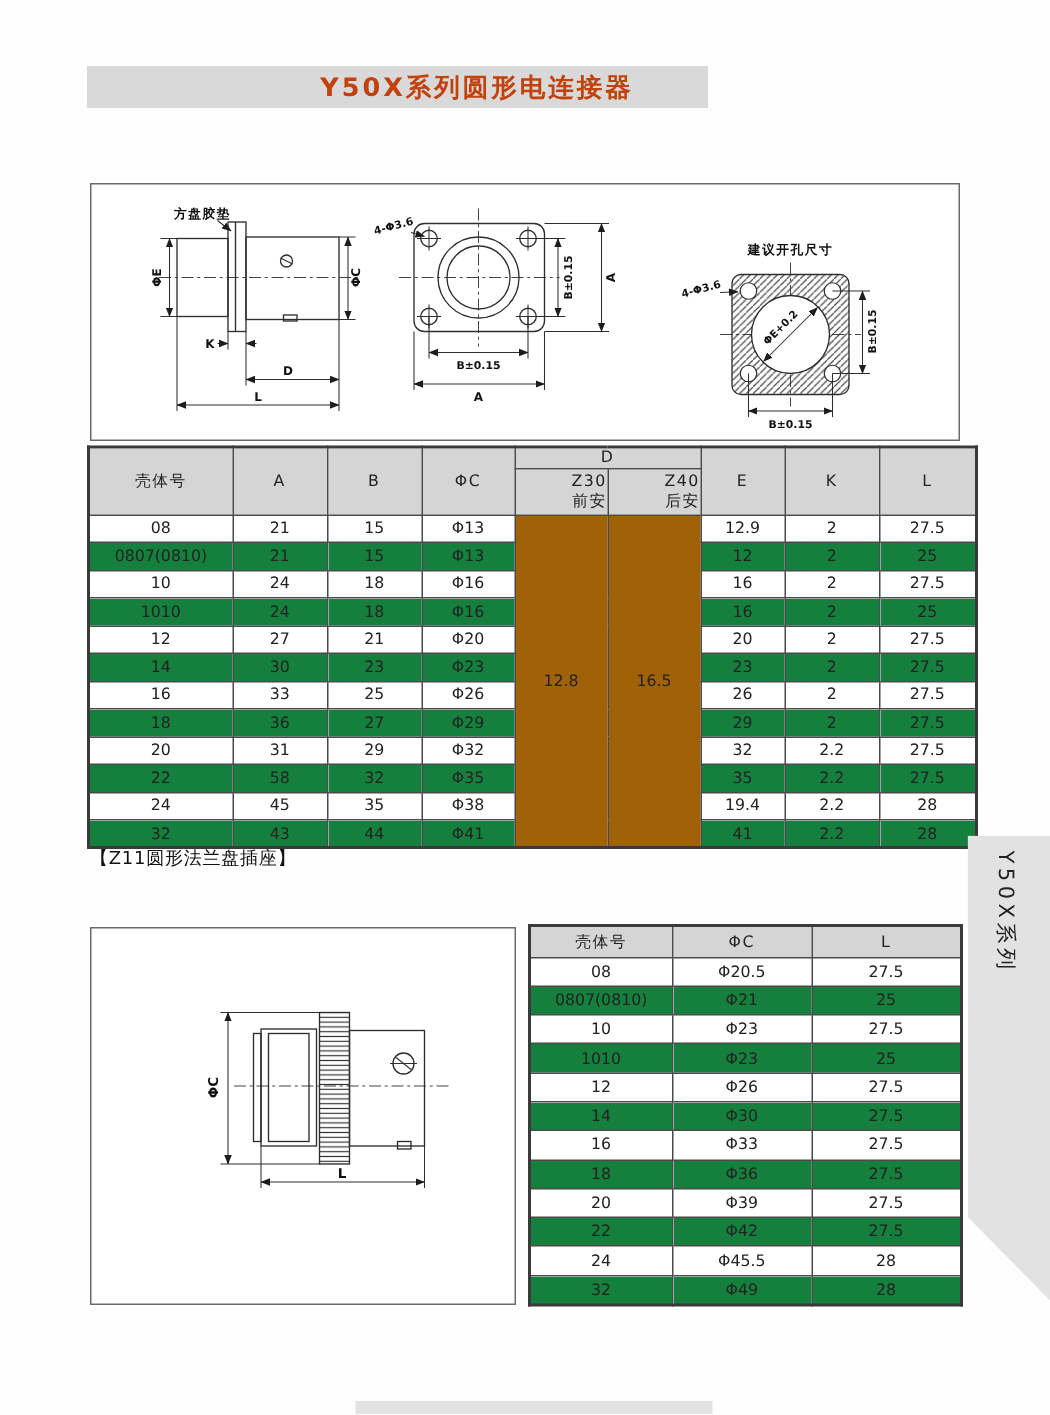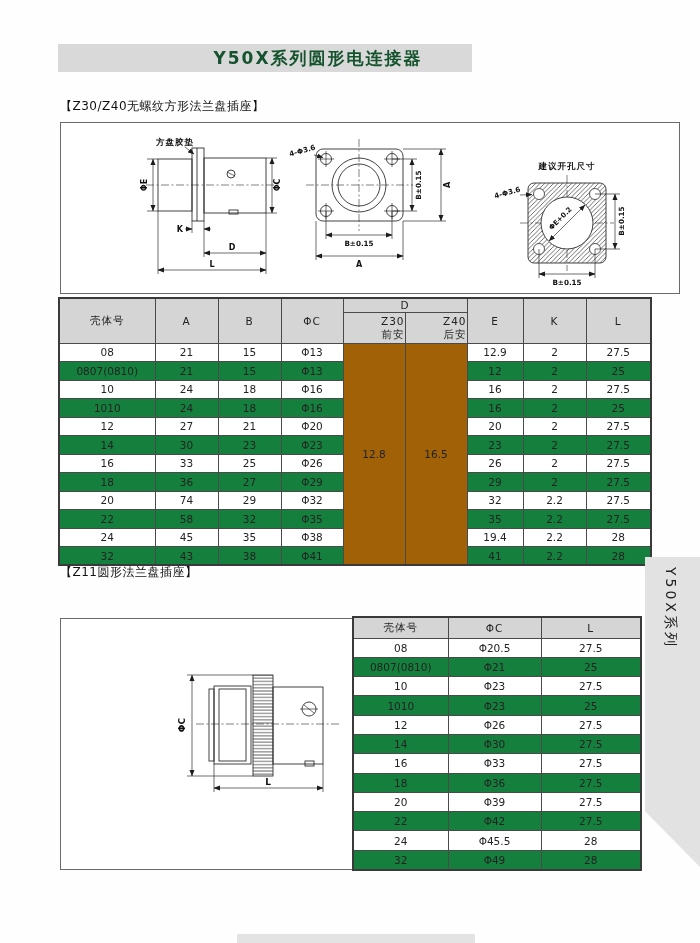--- a/index.html
+++ b/index.html
@@ -1,24 +1,24 @@
 <!DOCTYPE html>
 <html><head>
 <meta charset="utf-8">
 <style>
   html,body{margin:0;padding:0;background:#fff;}
   .page{position:relative;width:700px;height:943px;background:#fefefe;overflow:hidden;
         font-family:"DejaVu Sans","Liberation Sans",sans-serif;color:#111;}
   .banner{position:absolute;left:58px;top:44px;width:414px;height:28px;background:#d9d9d9;}
   .banner-text{position:absolute;left:0;top:0;width:100%;height:100%;display:flex;align-items:center;
         justify-content:center;padding-left:106px;box-sizing:border-box;
-        font-size:17px;font-weight:bold;letter-spacing:2px;color:#14532d;white-space:nowrap;}
+        font-size:17px;font-weight:bold;letter-spacing:2px;color:#c2410c;white-space:nowrap;}
   .sec-heading{position:absolute;left:60px;font-size:12px;color:#111;letter-spacing:0.5px;white-space:nowrap;}
   .s1{top:98px;} .s2{top:564px;}
-  .figbox{position:absolute;border:1px solid #6a6a6a;background:#fff;padding-left:40px;}
+  .figbox{position:absolute;border:1px solid #6a6a6a;background:#fff;}
   .fb1{left:60px;top:122px;width:578px;height:170px;}
   .fb2{left:60px;top:618px;width:282px;height:250px;}
   table.tbl{position:absolute;border-collapse:collapse;table-layout:fixed;background:#fff;border:2px solid #3a3a3a;}
   .t1{left:58px;top:297px;width:592px;}
   .t2{left:352px;top:616px;width:288px;}
   .tbl th,.tbl td{border:1px solid #4a4a4a;font-size:10.5px;font-weight:normal;text-align:center;
         vertical-align:middle;padding:0;color:#222;overflow:hidden;}
   .tbl th{background:#d5d5d5;letter-spacing:1px;}
   .t1 thead tr.r1{height:14px;}
   .t1 thead tr.r2{height:31px;}
@@ -43,21 +43,20 @@
 </style>
 </head>
 <body>
 
 <div class="page">
 
   <div class="banner">
     <span class="banner-text">Y50X系列圆形电连接器</span>
   </div>
 
-  <div class="sec-heading s1">【Z30/Z40无螺纹方形法兰盘插座】</div>
 
   <div class="figbox fb1">
     <svg width="578" height="170" viewBox="0 0 578 170">
       <defs>
         <marker id="ar" viewBox="0 0 10 10" refX="9.5" refY="5" markerWidth="9" markerHeight="9" orient="auto-start-reverse">
           <path d="M0,1 L10,5 L0,9 z" fill="#1c1c1c"></path>
         </marker>
         <pattern id="hatch" patternUnits="userSpaceOnUse" width="4.5" height="4.5">
           <path d="M0,4.5 L4.5,0" stroke="#4a4a4a" stroke-width="0.8"></path>
         </pattern>
@@ -276,21 +275,21 @@
           <td>18</td>
           <td>36</td>
           <td>27</td>
           <td>Φ29</td>
           <td>29</td>
           <td>2</td>
           <td>27.5</td>
         </tr>
         <tr>
           <td>20</td>
-          <td>74</td>
+          <td>31</td>
           <td>29</td>
           <td>Φ32</td>
           <td>32</td>
           <td>2.2</td>
           <td>27.5</td>
         </tr>
         <tr class="alt">
           <td>22</td>
           <td>58</td>
           <td>32</td>
@@ -304,21 +303,21 @@
           <td>45</td>
           <td>35</td>
           <td>Φ38</td>
           <td>19.4</td>
           <td>2.2</td>
           <td>28</td>
         </tr>
         <tr class="alt">
           <td>32</td>
           <td>43</td>
-          <td>38</td>
+          <td>44</td>
           <td>Φ41</td>
           <td>41</td>
           <td>2.2</td>
           <td>28</td>
         </tr>
       </tbody>
   </table>
 
   <div class="sec-heading s2">【Z11圆形法兰盘插座】</div>
 

